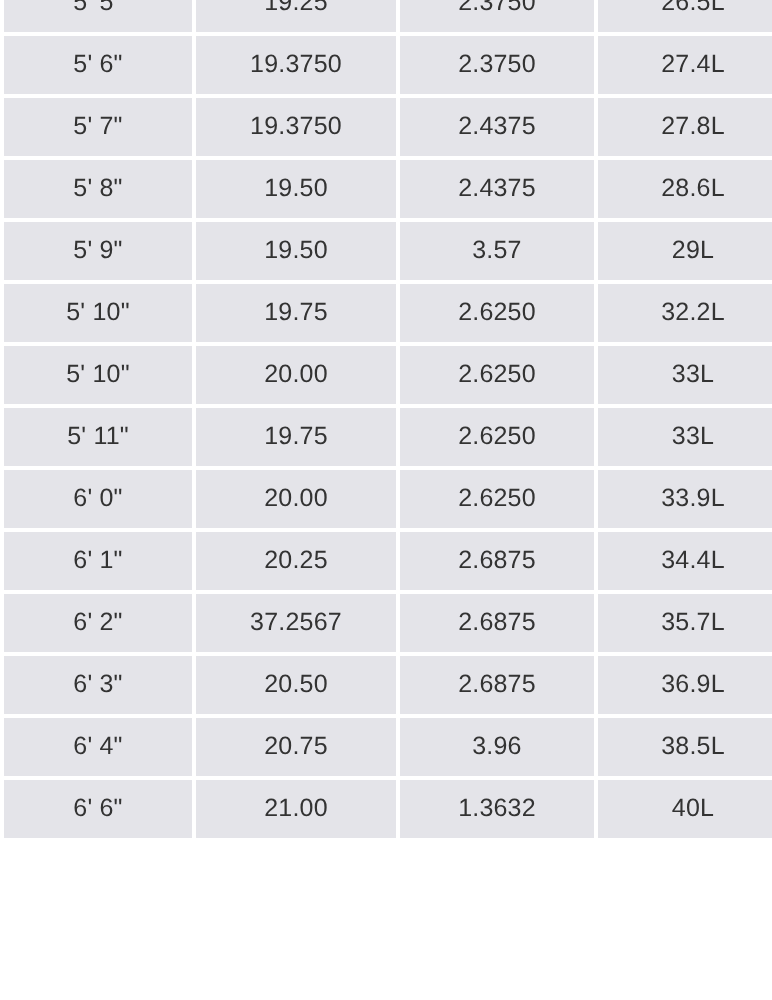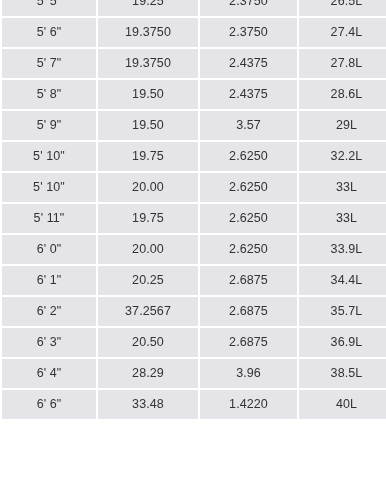--- a/index.html
+++ b/index.html
@@ -138,26 +138,26 @@
             <td>35.7L</td>
           </tr>
           <tr>
             <td>6' 3"</td>
             <td>20.50</td>
             <td>2.6875</td>
             <td>36.9L</td>
           </tr>
           <tr>
             <td>6' 4"</td>
-            <td>28.29</td>
+            <td>20.75</td>
             <td>3.96</td>
             <td>38.5L</td>
           </tr>
           <tr>
             <td>6' 6"</td>
-            <td>33.48</td>
-            <td>1.4220</td>
+            <td>21.00</td>
+            <td>1.3632</td>
             <td>40L</td>
           </tr>
         </tbody>
     </table>
   </div>
 </div>
 
 </body></html>

